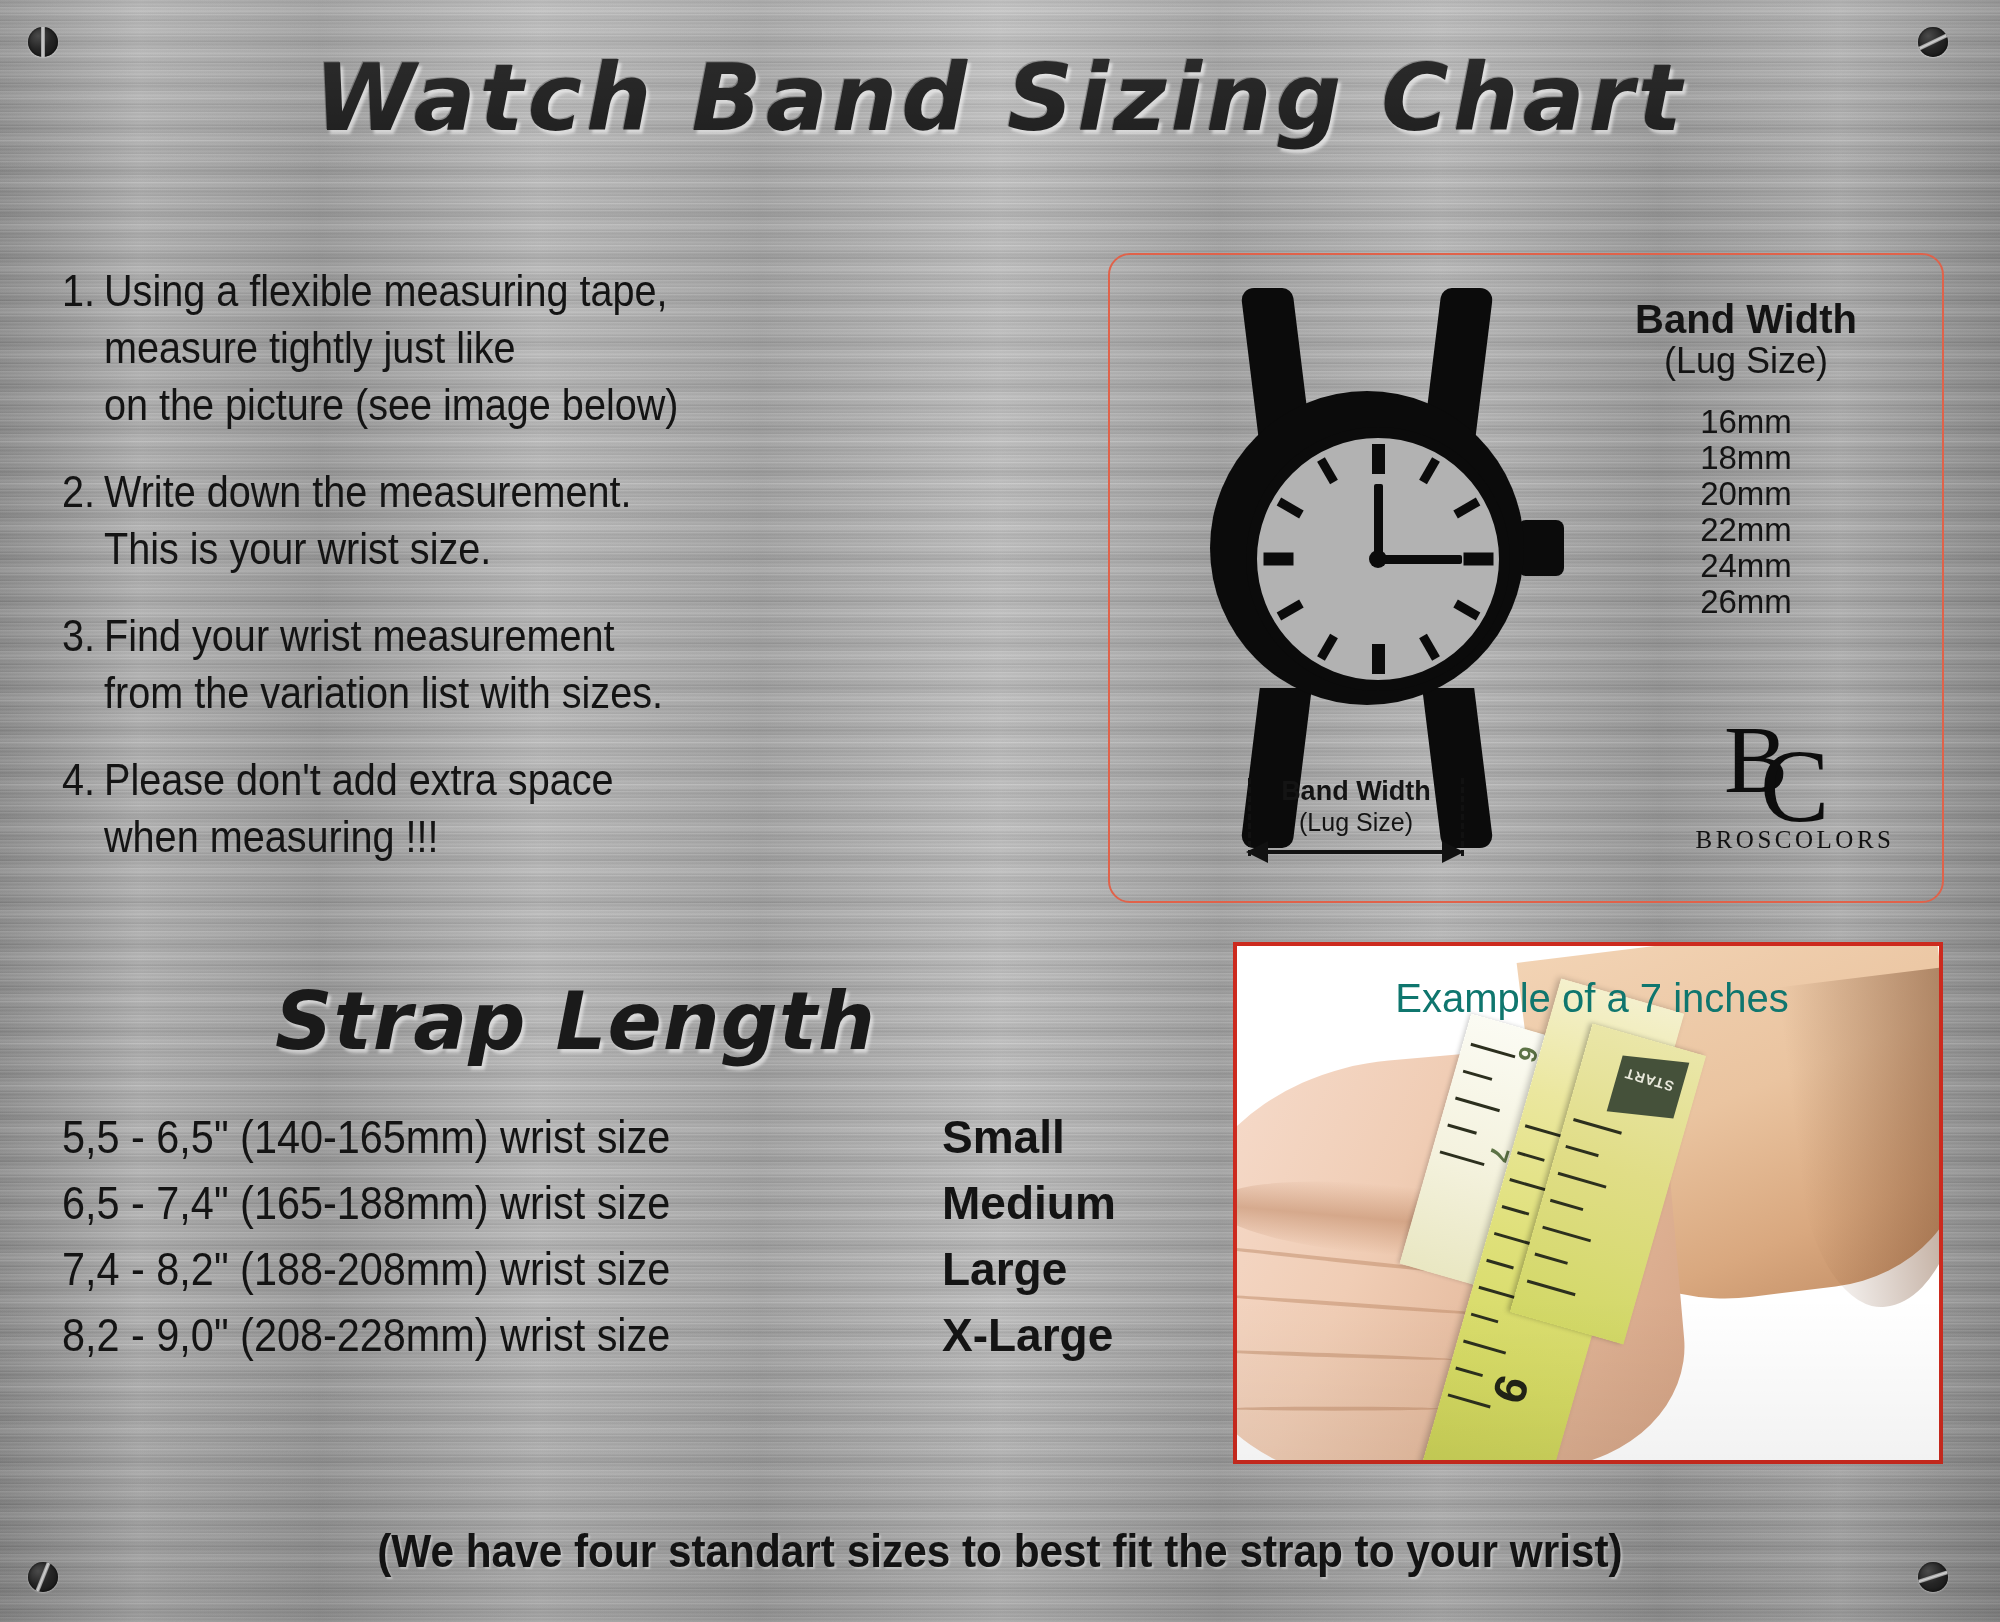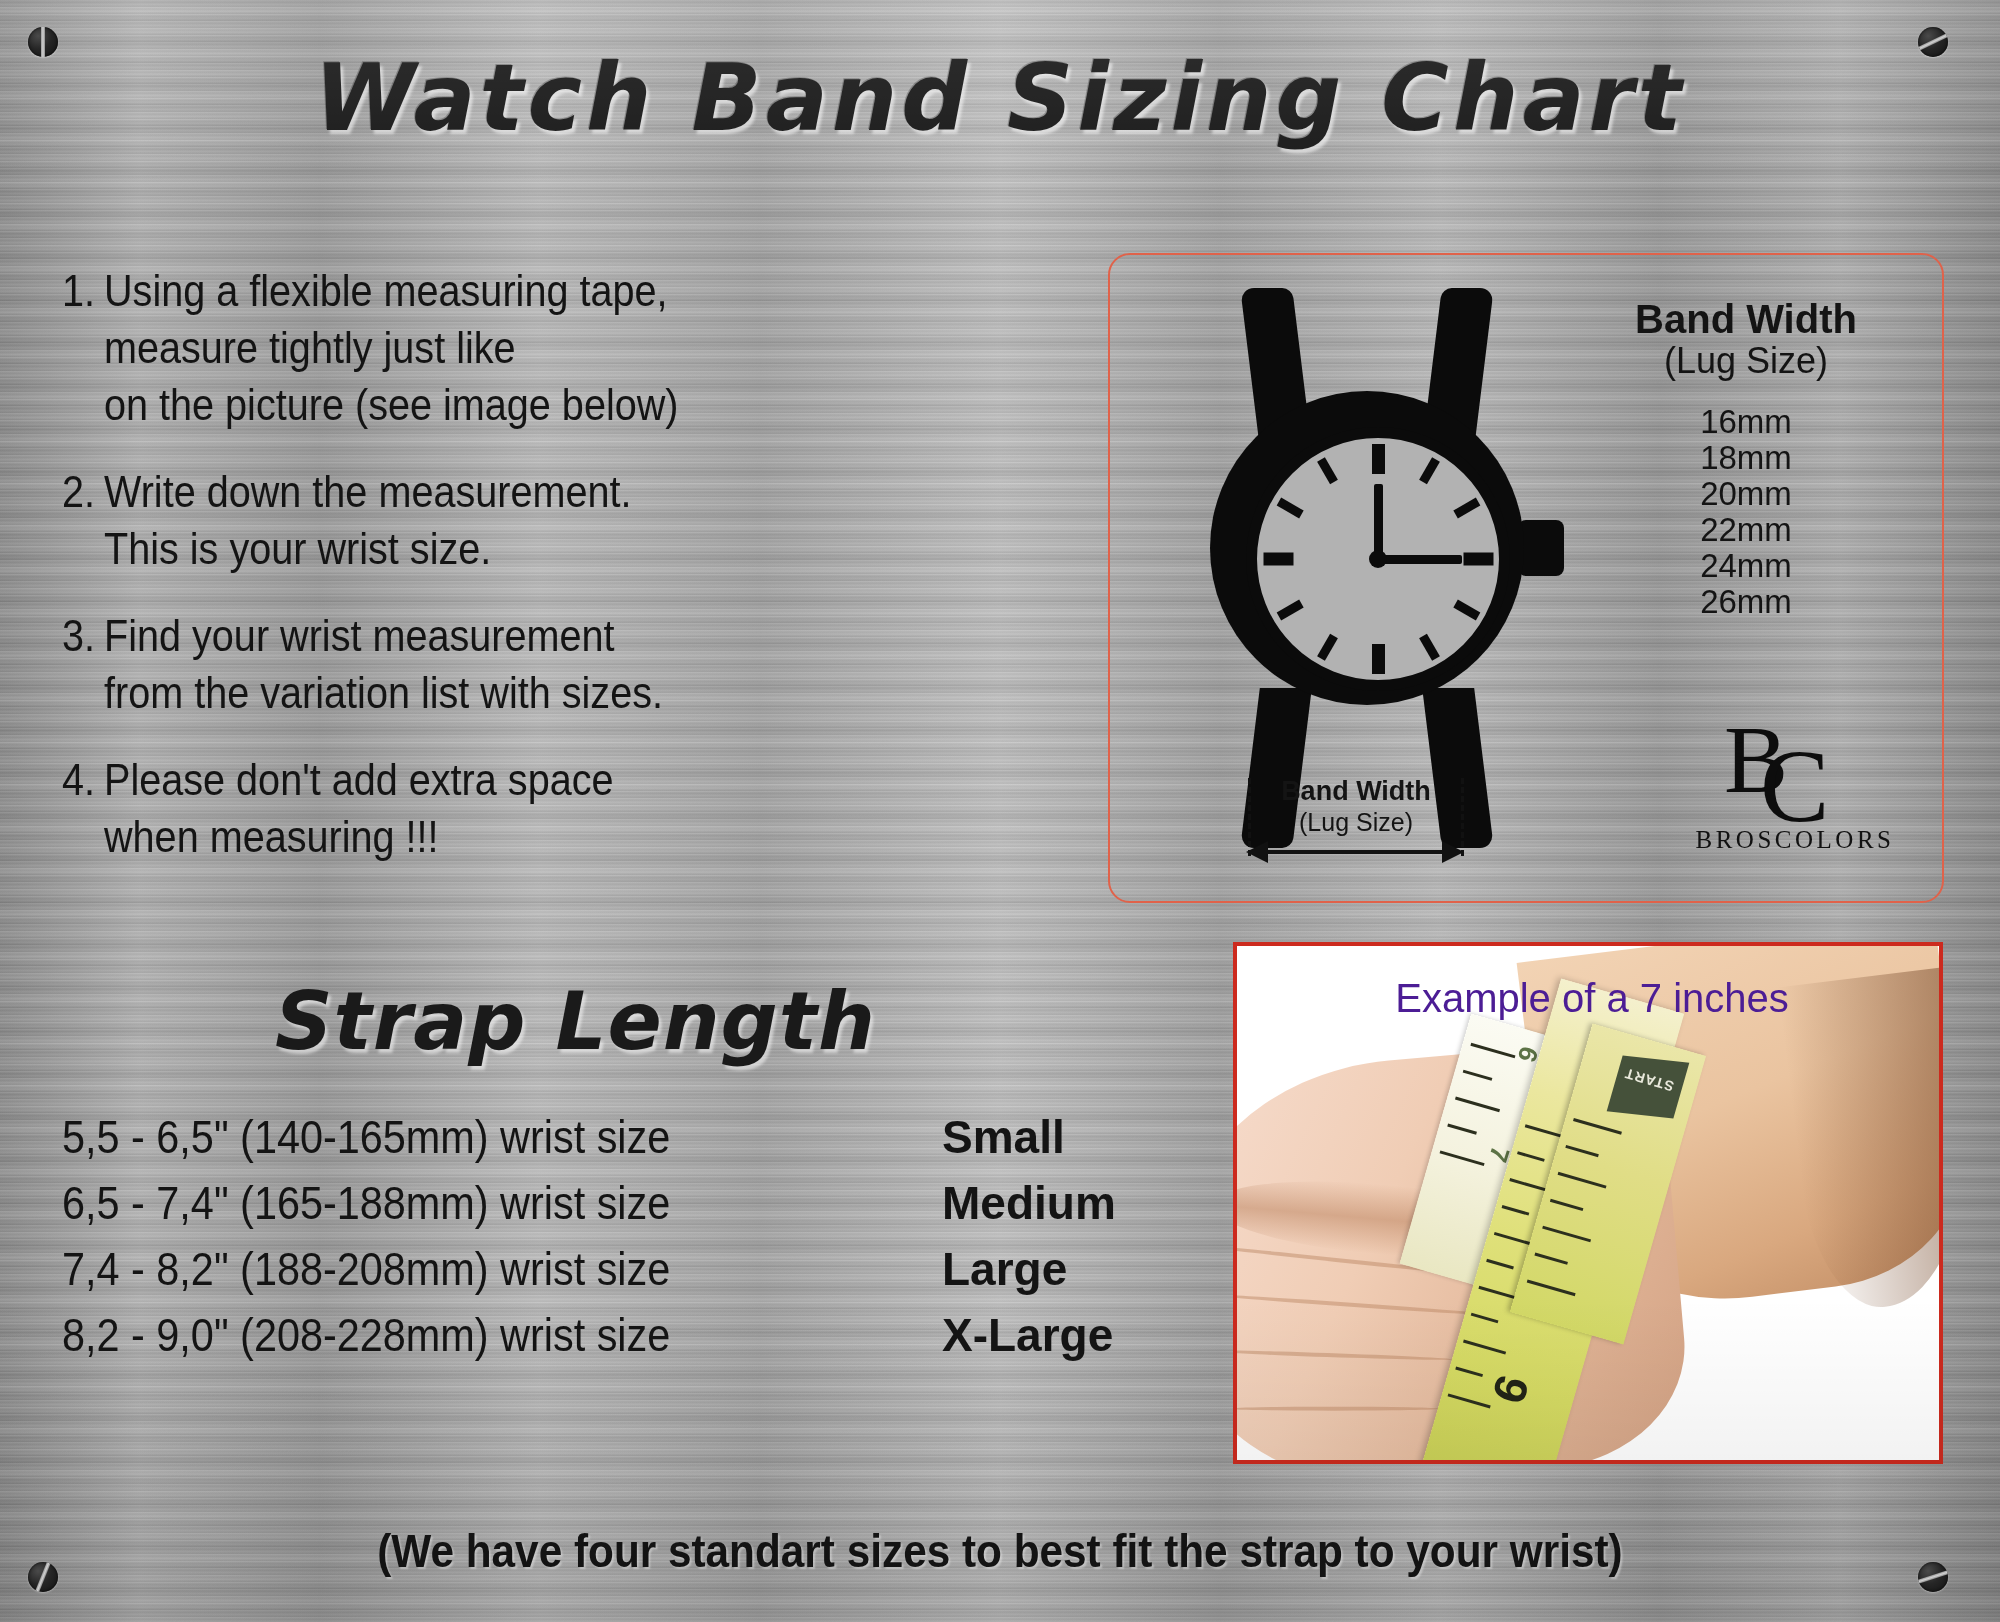--- a/index.html
+++ b/index.html
@@ -570,21 +570,21 @@
     letter-spacing: 1px;
     transform: rotate(196deg);
   }
   #photo-caption {
     position: absolute;
     left: 0;
     top: 30px;
     width: 710px;
     text-align: center;
     font-size: 40px;
-    color: #4c1d95;
+    color: #0f766e;
     white-space: nowrap;
     z-index: 5;
   }
 </style>
 </head>
 <body>
 
 <div id="plate">
 
   <div class="screw" id="screw-tl">

